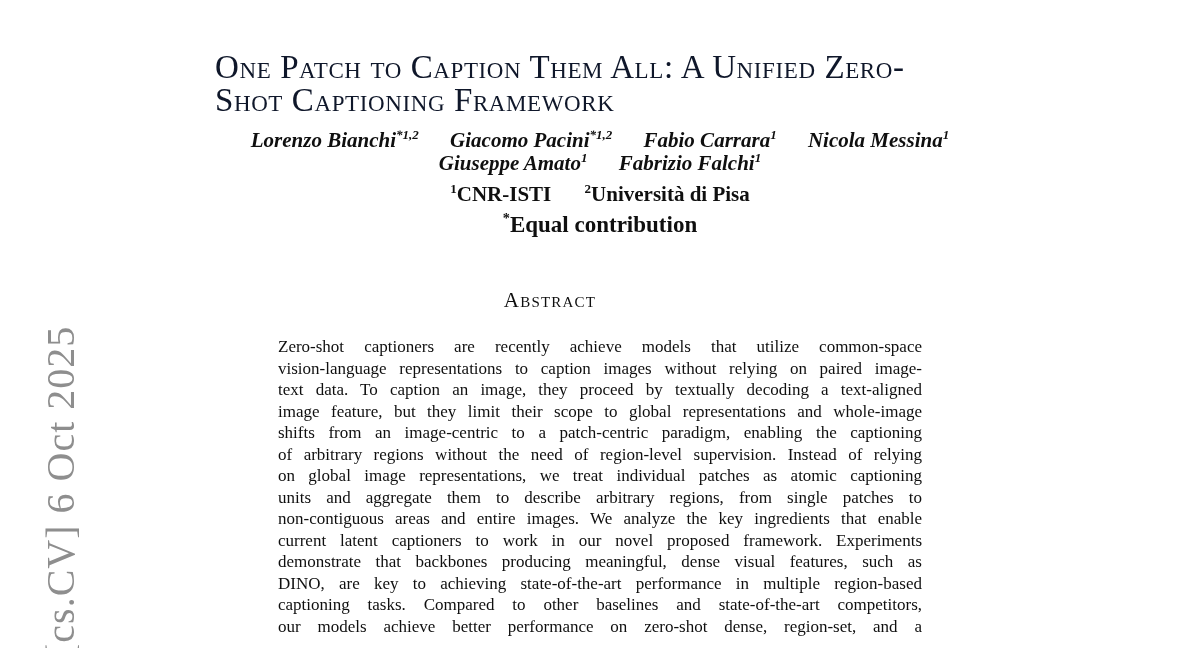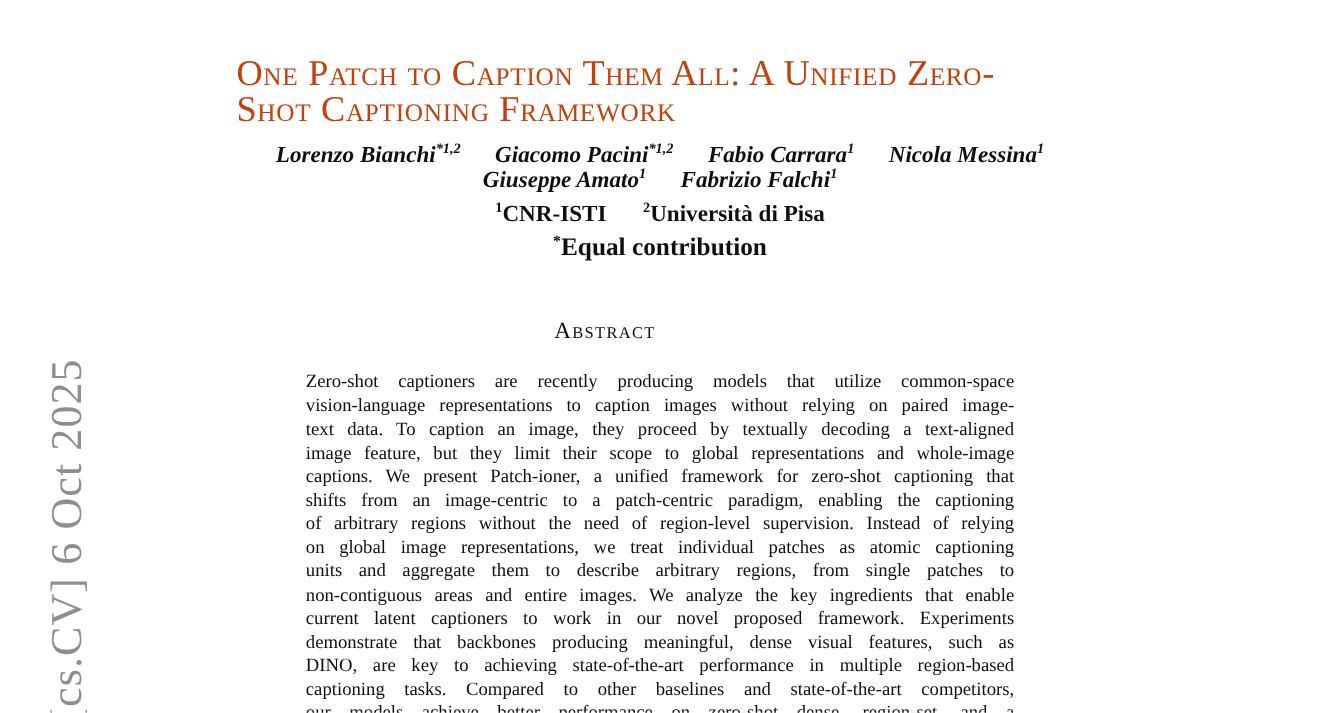--- a/index.html
+++ b/index.html
@@ -30,21 +30,21 @@
 
   
   .title {
     position: absolute;
     left: 215px; top: 51px;
     width: 820px;
     font-variant: small-caps;
     font-size: 33px;
     line-height: 33px;
     letter-spacing: 0.6px;
-    color: #c2410c;
+    color: #0f172a;
   }
 
   
   .byline {
     position: absolute;
     left: 0; top: 129px;
     width: 1200px;
     text-align: center;
     font-weight: bold;
   }
@@ -111,25 +111,24 @@
       <span class="affiliation"><sup class="sp">2</sup><span>Università di Pisa</span></span>
     </div>
     <div class="contrib-row">
       <sup class="sp">*</sup><span>Equal contribution</span>
     </div>
   </div>
 
   <div class="abstract-heading">Abstract</div>
 
   <div class="abstract">
-    <div class="abs-line">Zero-shot captioners are recently producing models that utilize common-space</div>
+    <div class="abs-line">Zero-shot captioners are recently achieve models that utilize common-space</div>
     <div class="abs-line">vision-language representations to caption images without relying on paired image-</div>
     <div class="abs-line">text data. To caption an image, they proceed by textually decoding a text-aligned</div>
     <div class="abs-line">image feature, but they limit their scope to global representations and whole-image</div>
-    <div class="abs-line">captions. We present Patch-ioner, a unified framework for zero-shot captioning that</div>
     <div class="abs-line">shifts from an image-centric to a patch-centric paradigm, enabling the captioning</div>
     <div class="abs-line">of arbitrary regions without the need of region-level supervision. Instead of relying</div>
     <div class="abs-line">on global image representations, we treat individual patches as atomic captioning</div>
     <div class="abs-line">units and aggregate them to describe arbitrary regions, from single patches to</div>
     <div class="abs-line">non-contiguous areas and entire images. We analyze the key ingredients that enable</div>
     <div class="abs-line">current latent captioners to work in our novel proposed framework. Experiments</div>
     <div class="abs-line">demonstrate that backbones producing meaningful, dense visual features, such as</div>
     <div class="abs-line">DINO, are key to achieving state-of-the-art performance in multiple region-based</div>
     <div class="abs-line">captioning tasks. Compared to other baselines and state-of-the-art competitors,</div>
     <div class="abs-line">our models achieve better performance on zero-shot dense, region-set, and a</div>

